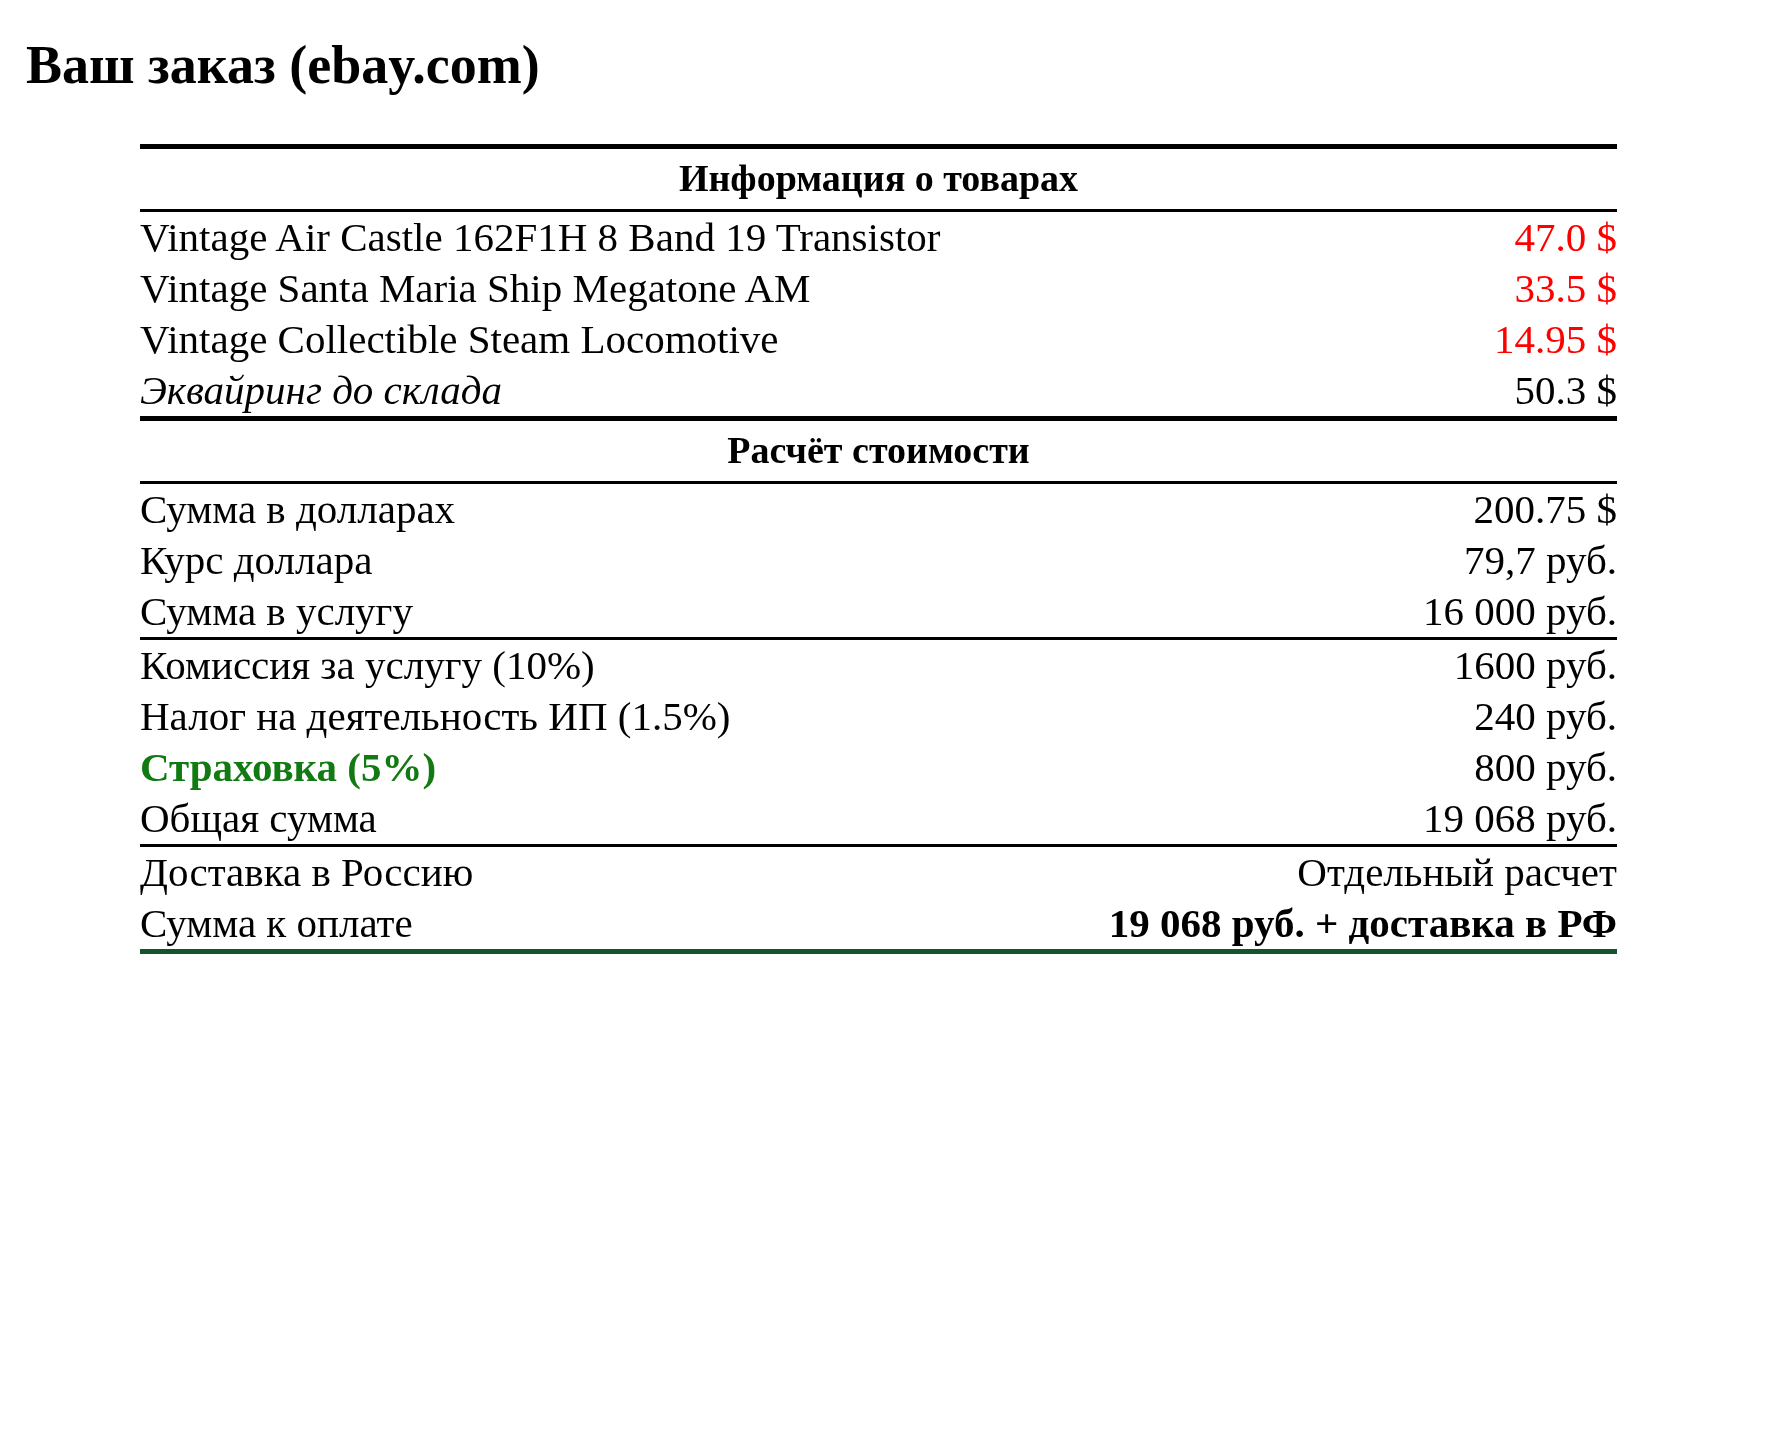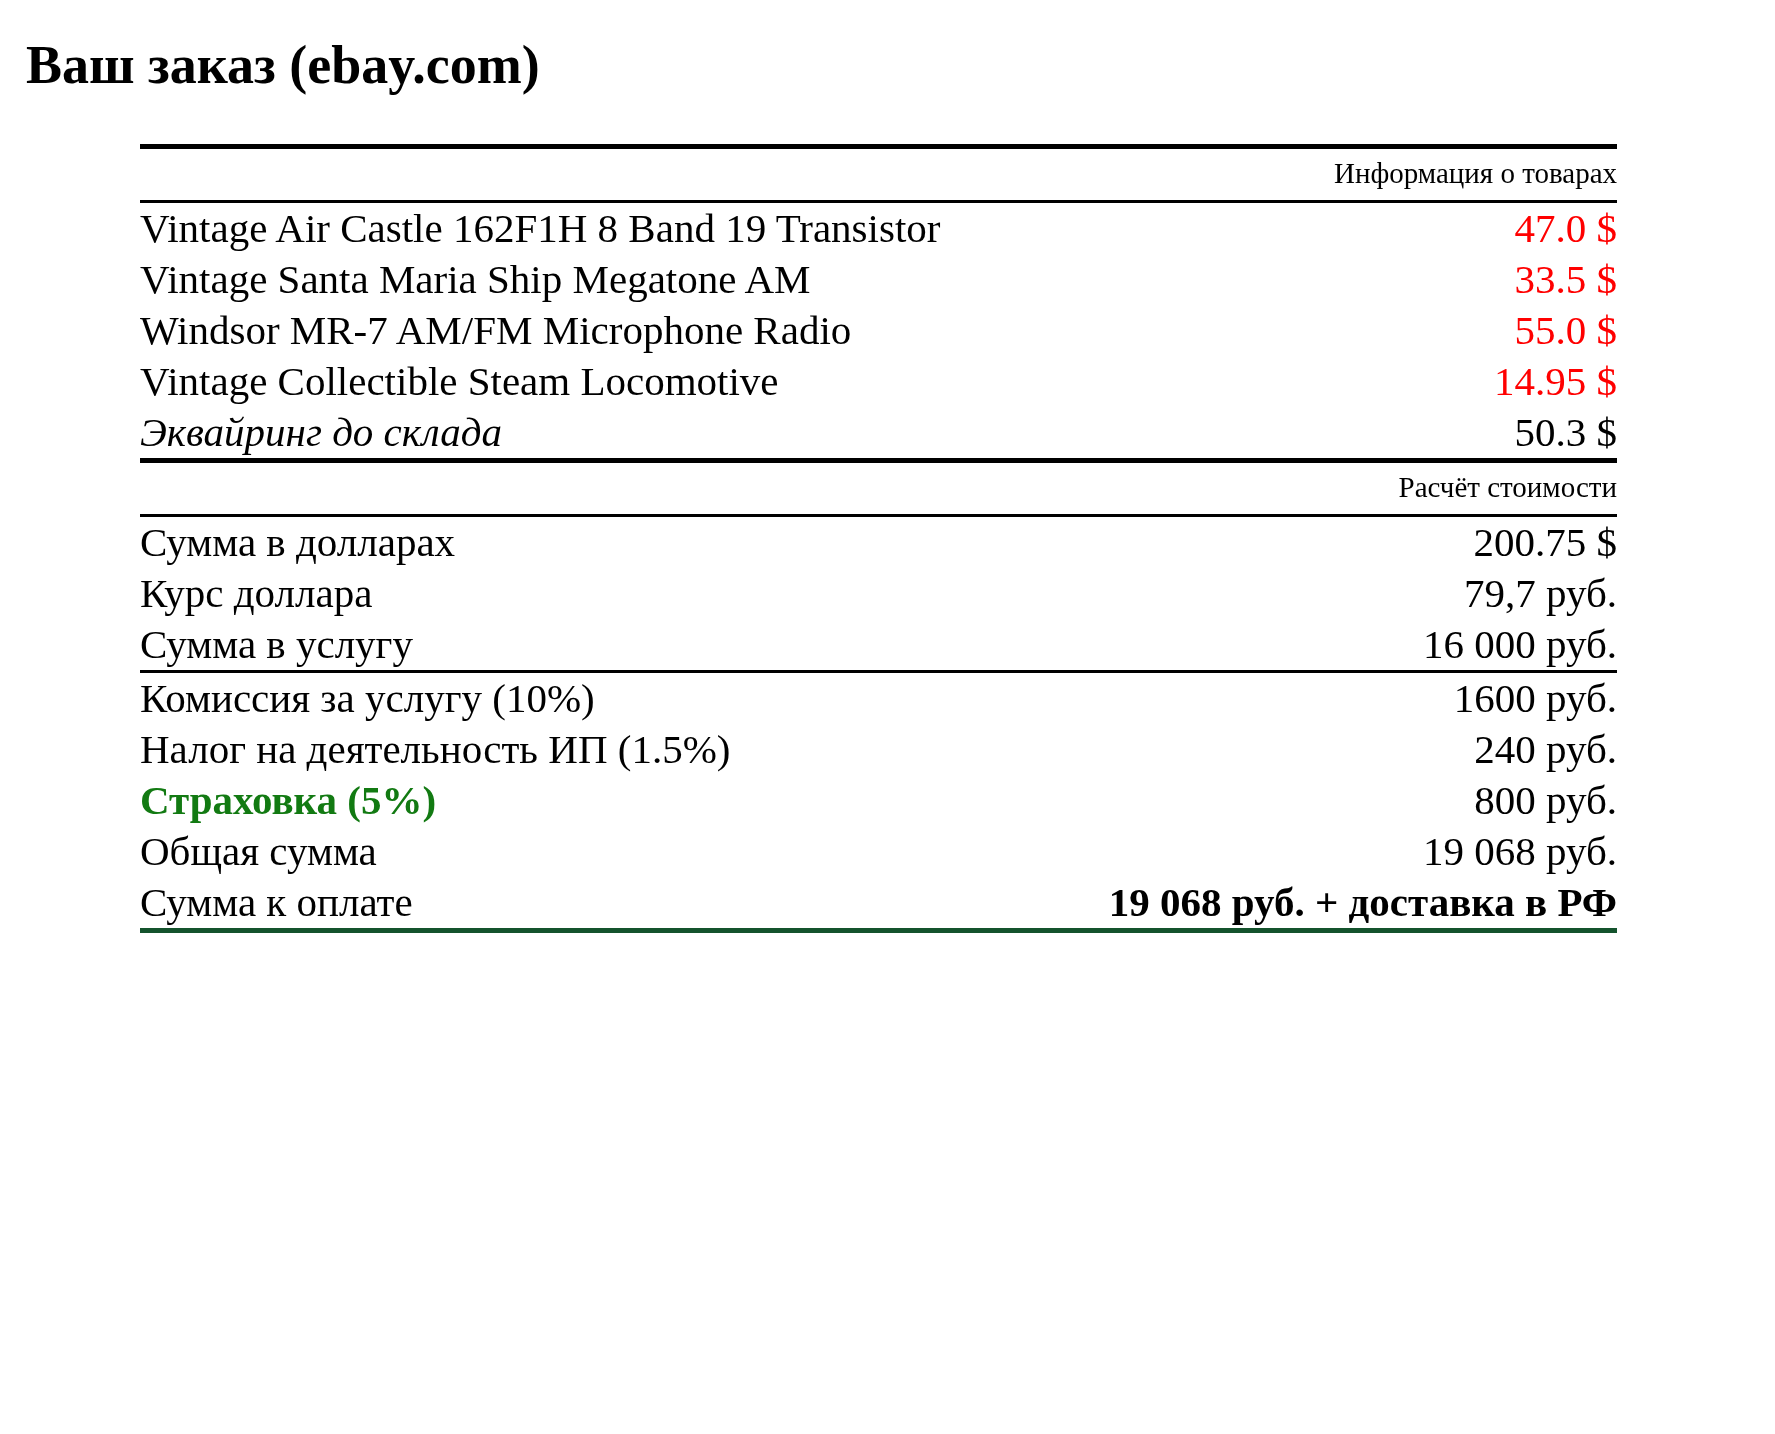--- a/index.html
+++ b/index.html
@@ -48,23 +48,23 @@
     text-align: left;
     padding-left: 22px;
     white-space: nowrap;
   }
   td.value {
     text-align: right;
     padding-right: 20px;
     white-space: nowrap;
   }
   tr.section-head td {
-    text-align: right;
-    font-weight: normal;
-    font-size: 29px;
+    text-align: center;
+    font-weight: bold;
+    font-size: 38px;
     padding: 10px 0 12px 0;
   }
   .rule-top td {
     border-top: 5px solid #000;
   }
   .rule-thin td {
     border-top: 3px solid #000;
     margin-left: 33px;
   }
   .rule-bottom td {
@@ -101,24 +101,20 @@
 
         <tr class="rule-thin">
           <td class="label">Vintage Air Castle 162F1H 8 Band 19 Transistor</td>
           <td class="value price-red">47.0 $</td>
         </tr>
         <tr>
           <td class="label">Vintage Santa Maria Ship Megatone AM</td>
           <td class="value price-red">33.5 $</td>
         </tr>
         <tr>
-          <td class="label">Windsor MR-7 AM/FM Microphone Radio</td>
-          <td class="value price-red">55.0 $</td>
-        </tr>
-        <tr>
           <td class="label">Vintage Collectible Steam Locomotive</td>
           <td class="value price-red">14.95 $</td>
         </tr>
         <tr>
           <td class="label italic">Эквайринг до склада</td>
           <td class="value">50.3 $</td>
         </tr>
 
         <tr class="section-head rule-top">
           <td colspan="2">Расчёт стоимости</td>
@@ -147,20 +143,24 @@
         </tr>
         <tr>
           <td class="label green-bold">Страховка (5%)</td>
           <td class="value">800 руб.</td>
         </tr>
         <tr>
           <td class="label">Общая сумма</td>
           <td class="value">19 068 руб.</td>
         </tr>
 
+        <tr class="rule-thin">
+          <td class="label">Доставка в Россию</td>
+          <td class="value">Отдельный расчет</td>
+        </tr>
         <tr class="rule-bottom">
           <td class="label">Сумма к оплате</td>
           <td class="value bold">19 068 руб. + доставка в РФ</td>
         </tr>
 
       </tbody>
     </table>
   </div>
 
 </div>

